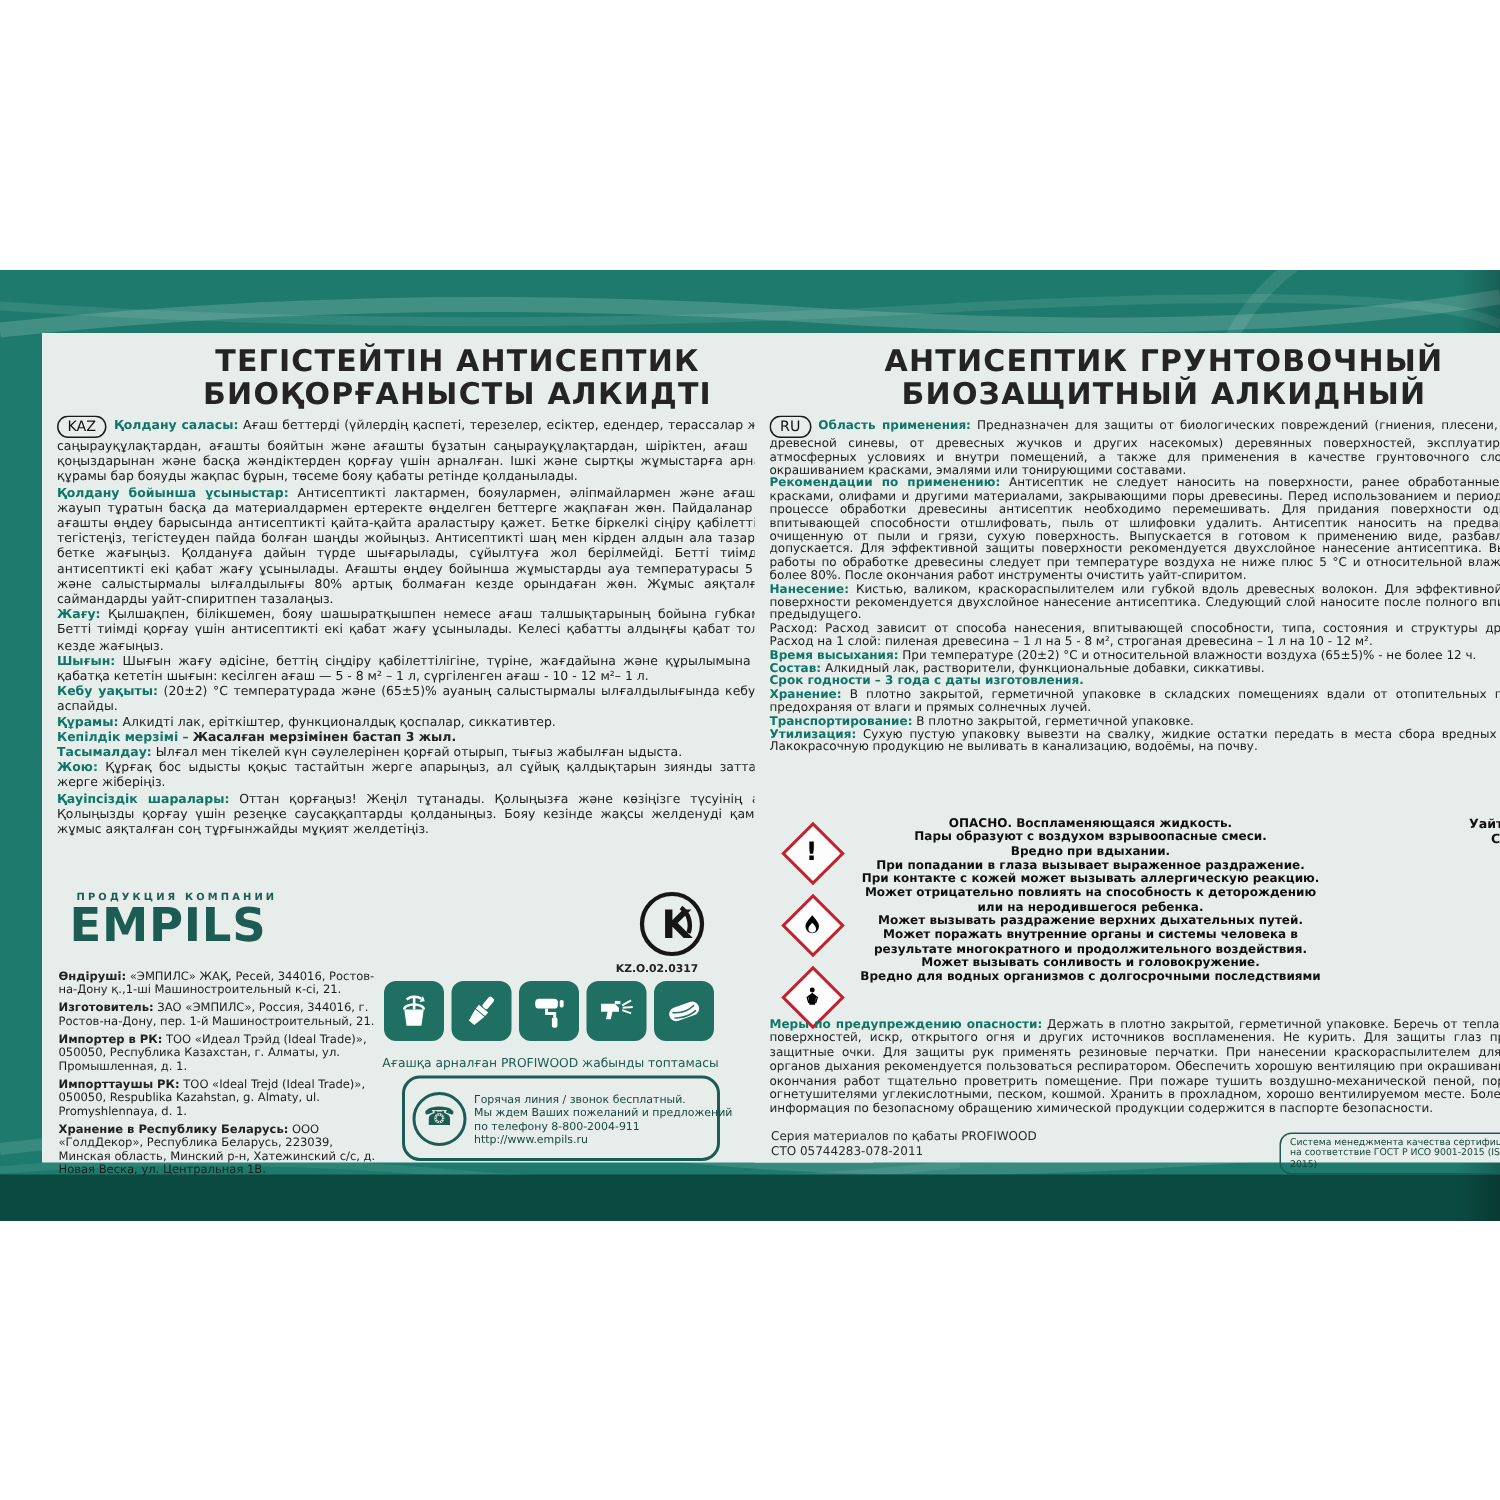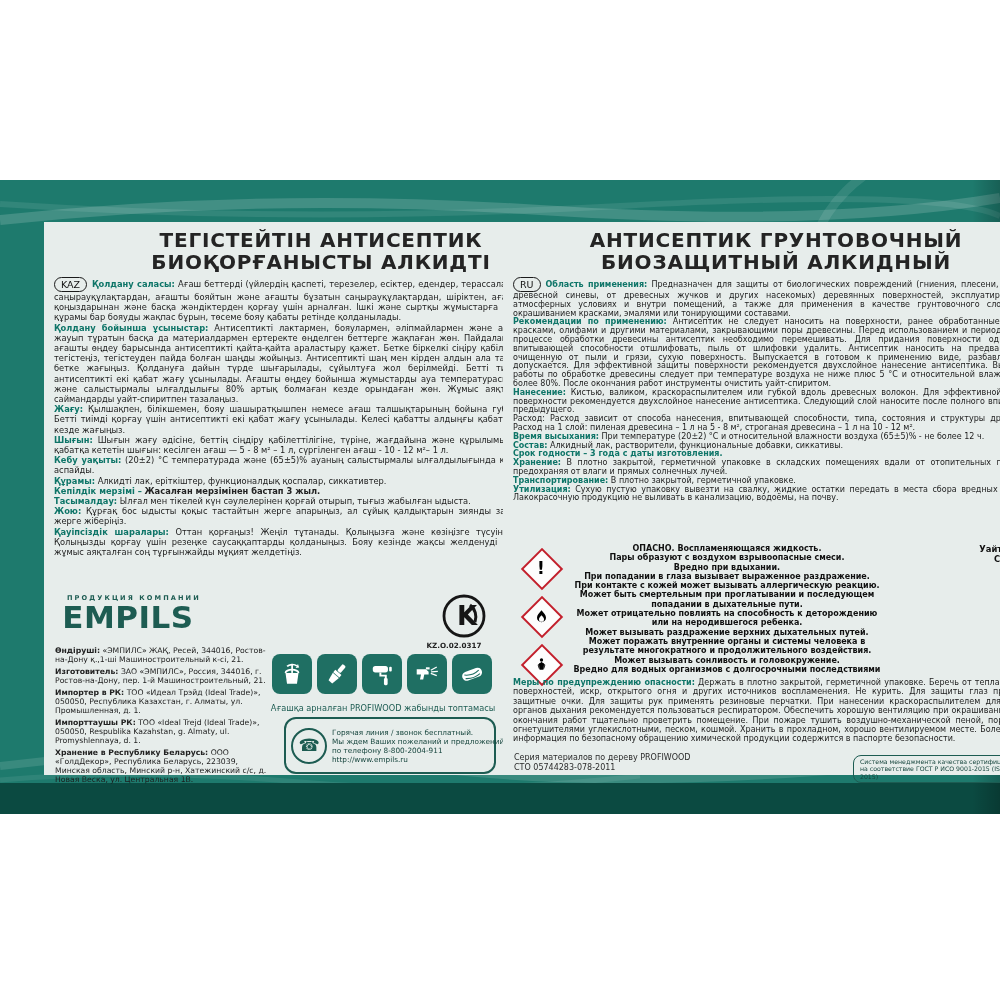--- a/index.html
+++ b/index.html
@@ -4,21 +4,21 @@
 <style>
   html,body{margin:0;padding:0;background:#fff;}
   .stage{position:relative;width:1000px;height:1000px;background:#fff;overflow:hidden;
          font-family:"DejaVu Sans","Liberation Sans",sans-serif;color:#1c1c1c;}
   .band{position:absolute;left:0;top:180px;width:1000px;height:634px;background:var(--band,#1e7a6d);}
   .band svg{position:absolute;left:0;top:0;}
   .darkbar{position:absolute;left:0;top:603px;width:100%;height:31px;background:var(--darkbar,#0b4a41);}
   .edge-shade{position:absolute;right:0;top:0;width:28px;height:100%;
               background:linear-gradient(to right,rgba(0,0,0,0),rgba(0,0,0,0.22));}
   .panel{position:absolute;top:222px;height:553px;background:var(--panel,#e7edeb);box-sizing:border-box;}
-  .panel.left{left:44px;width:554px;}
+  .panel.left{left:28px;width:554px;}
   .panel.right{left:503px;width:546px;}
   h1.ptitle{position:absolute;left:10px;right:10px;top:7px;margin:0;text-align:center;
             font-size:20px;line-height:22px;font-weight:700;color:#242424;letter-spacing:0.8px;}
   .body{position:absolute;left:10px;right:10px;overflow:hidden;}
   .panel.left .body{top:55px;height:318px;font-size:8.3px;line-height:10.2px;}
   .panel.right .body{top:55px;height:262px;font-size:8px;line-height:8.8px;}
   .sec{margin:0;text-align:justify;}
   .lead{font-weight:700;color:var(--accent,#0e7568);}
   .lead.plain{font-weight:400;color:#1c1c1c;}
   .txt{color:#1c1c1c;}
@@ -230,40 +230,39 @@
           </span>
         </span>
       </div>
       <div class="haz-lines">
 
       <div>ОПАСНО. Воспламеняющаяся жидкость.</div>
           <div>Пары образуют с воздухом взрывоопасные смеси.</div>
           <div>Вредно при вдыхании.</div>
           <div>При попадании в глаза вызывает выраженное раздражение.</div>
           <div>При контакте с кожей может вызывать аллергическую реакцию.</div>
-          <div>Может быть смертельным при проглатывании и последующем попадании в дыхательные пути.</div>
           <div>Может отрицательно повлиять на способность к деторождению или на неродившегося ребенка.</div>
           <div>Может вызывать раздражение верхних дыхательных путей.</div>
           <div>Может поражать внутренние органы и системы человека в результате многократного и продолжительного воздействия.</div>
           <div>Может вызывать сонливость и головокружение.</div>
           <div>Вредно для водных организмов с долгосрочными последствиями</div>
         </div>
       <div class="solvents">
         <div>Уайт-спирит</div>
         <div>Сольвент</div>
       </div>
     </div>
 
     <p class="sec precaution">
       <span class="lead">Меры по предупреждению опасности:</span>
       <span class="txt">Держать в плотно закрытой, герметичной упаковке. Беречь от тепла, горячих поверхностей, искр, открытого огня и других источников воспламенения. Не курить. Для защиты глаз применять защитные очки. Для защиты рук применять резиновые перчатки. При нанесении краскораспылителем для защиты органов дыхания рекомендуется пользоваться респиратором. Обеспечить хорошую вентиляцию при окрашивании, после окончания работ тщательно проветрить помещение. При пожаре тушить воздушно-механической пеной, порошками, огнетушителями углекислотными, песком, кошмой. Хранить в прохладном, хорошо вентилируемом месте. Более полная информация по безопасному обращению химической продукции содержится в паспорте безопасности.</span>
     </p>
 
     <div class="series">
-      <div>Серия материалов по дереву PROFIWOOD</div>
+      <div>Серия материалов по қабаты PROFIWOOD</div>
       <div>СТО 05744283-078-2011</div>
     </div>
 
     <div class="qms">
       <div>Система менеджмента качества сертифицирована</div>
       <div>на соответствие ГОСТ Р ИСО 9001-2015 (ISO 9001-2015)</div>
     </div>
   </section>
 
 </div>

